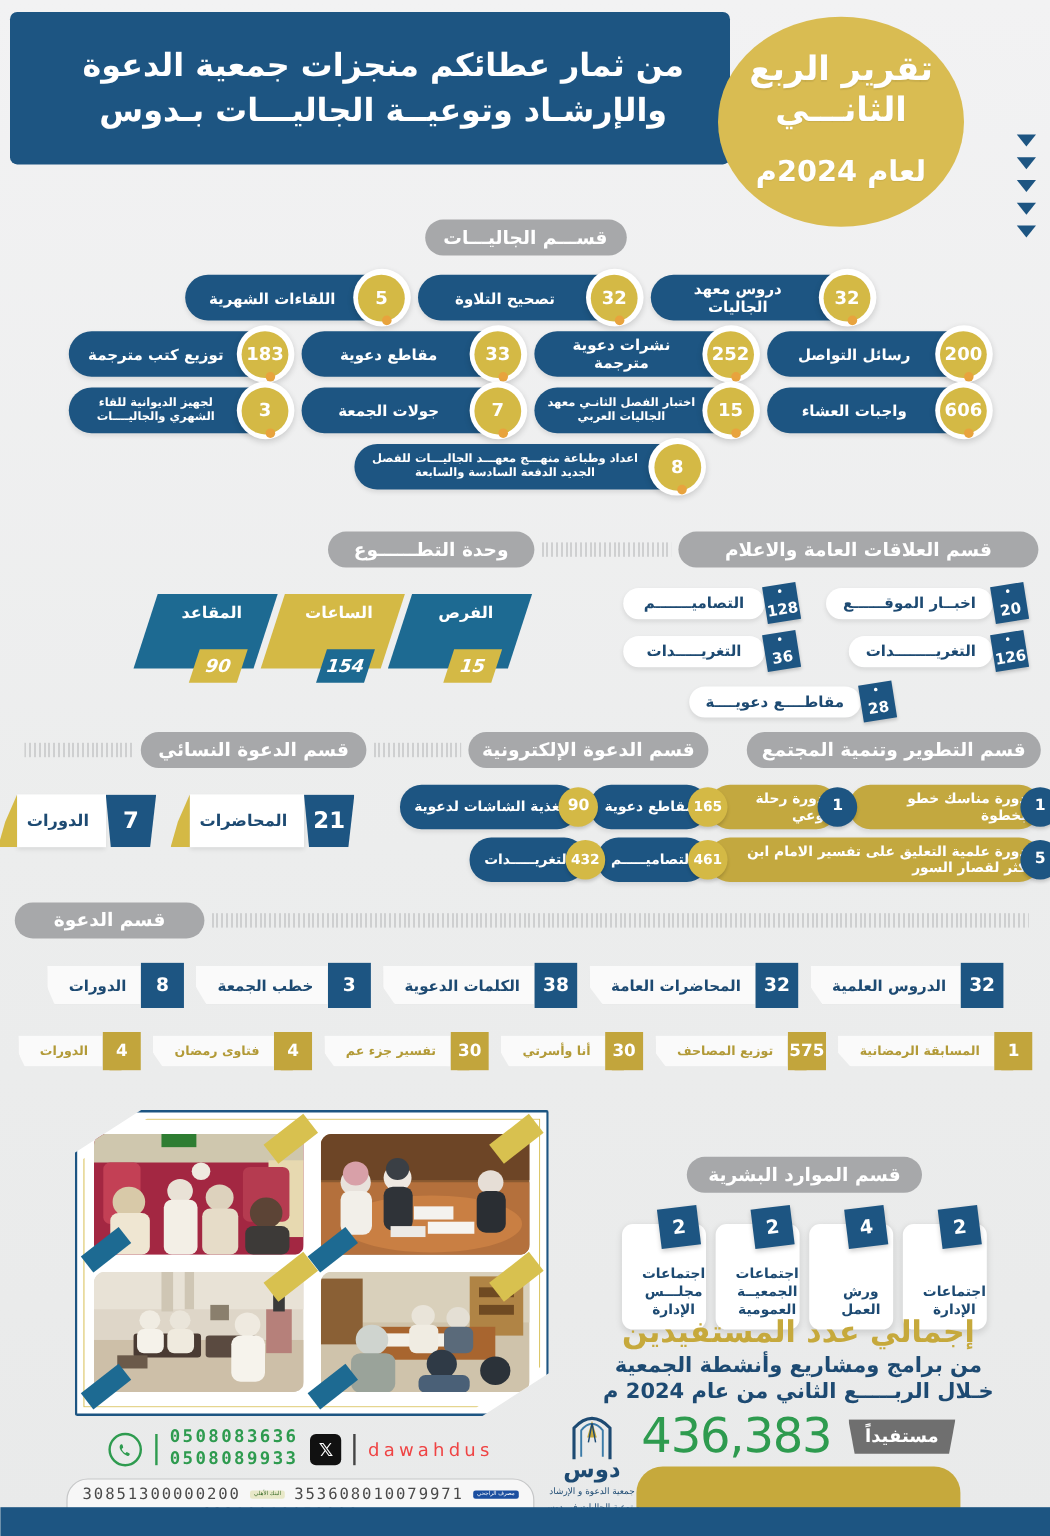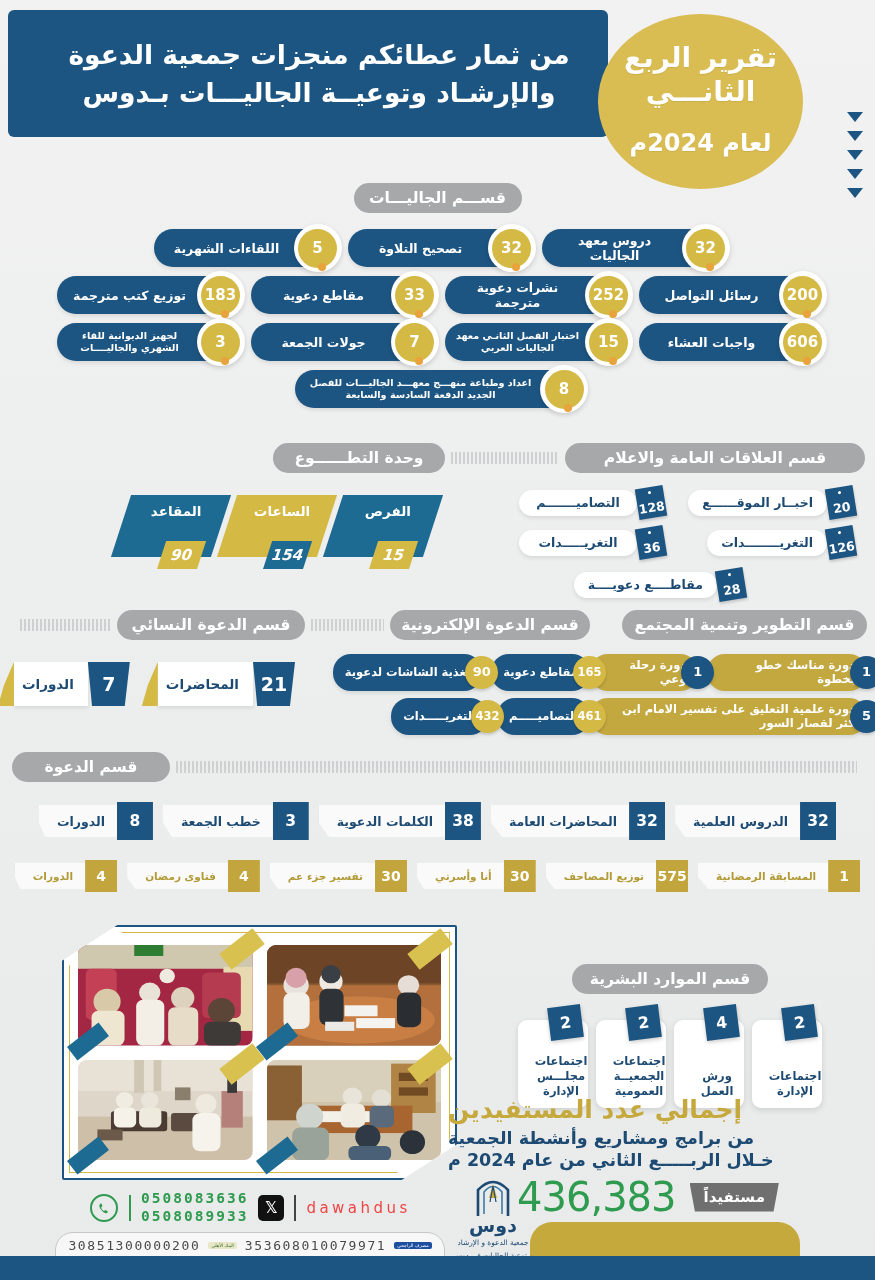--- a/index.html
+++ b/index.html
@@ -163,21 +163,21 @@
   .hr-cards{ display:flex; gap:8px; justify-content:center; margin-top:26px;}
   .hcard{ position:relative; width:70px;height:88px;background:#fff;border-radius:9px;
     box-shadow:0 2px 6px rgba(0,0,0,.13); display:flex;align-items:flex-end;justify-content:center;
     padding-bottom:9px;}
   .hcard .hn{ position:absolute; top:-14px; right:6px; width:33px;height:33px;background:#1d5582;
     color:#fff;font-size:16px;font-weight:bold;display:flex;align-items:center;justify-content:center;
     transform:rotate(-7deg); box-shadow:0 2px 4px rgba(0,0,0,.2);}
   .hcard .hl{ font-size:11.5px;font-weight:bold;color:#1d4a72;text-align:center;line-height:1.3;padding-left:16px;}
 
   
-  #total{ position:absolute; left:448px; top:1095px; width:400px; text-align:left;}
+  #total{ position:absolute; left:465px; top:1095px; width:400px; text-align:center;}
   #total .t1{ color:#c6a93c; font-size:25px; font-weight:bold;}
   #total .t2{ color:#1d4a72; font-size:17.5px; font-weight:bold; margin-top:4px;}
   #total .t3{ color:#1d4a72; font-size:17.5px; font-weight:bold; margin-top:2px;}
   .tot-line{ display:flex; align-items:center; justify-content:center; gap:14px; margin-top:4px;}
   .tot-num{ color:#2e9b4f; font-size:40px; font-weight:normal; letter-spacing:-1px;}
   .tot-badge{ background:#6f6f6f; color:#fff; font-size:15px; font-weight:bold;
     padding:5px 14px 6px; clip-path:polygon(0 0,100% 0,94% 100%,6% 100%);}
   .gold-bottom{ position:absolute; left:530px; top:1222px; width:270px; height:58px;
     background:#c6a93c; border-radius:22px 22px 0 0;}
 

